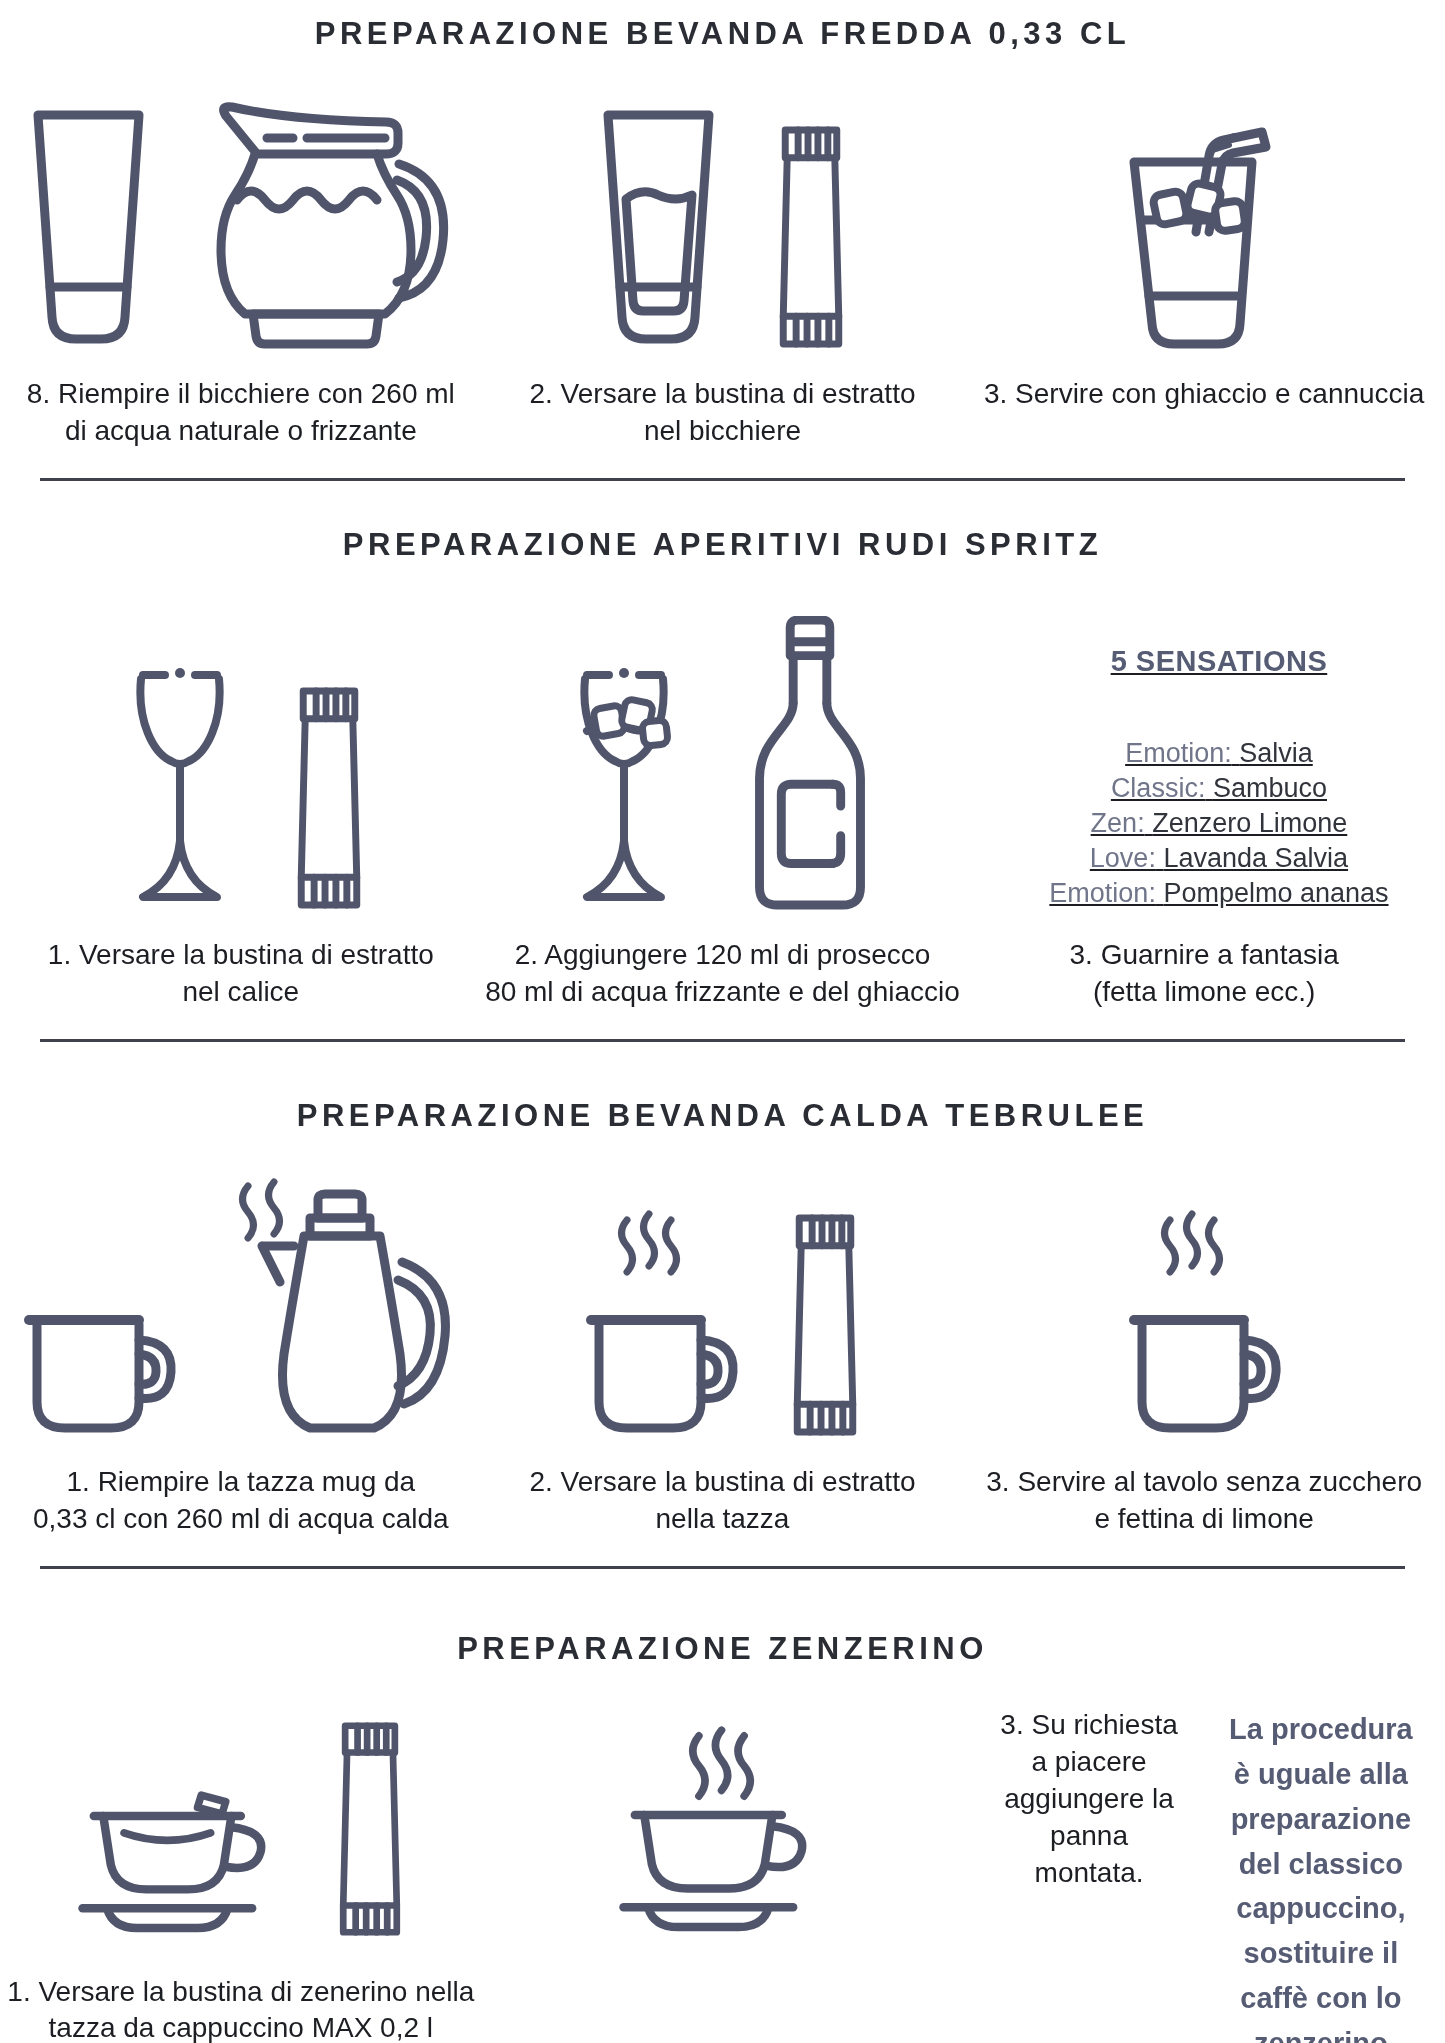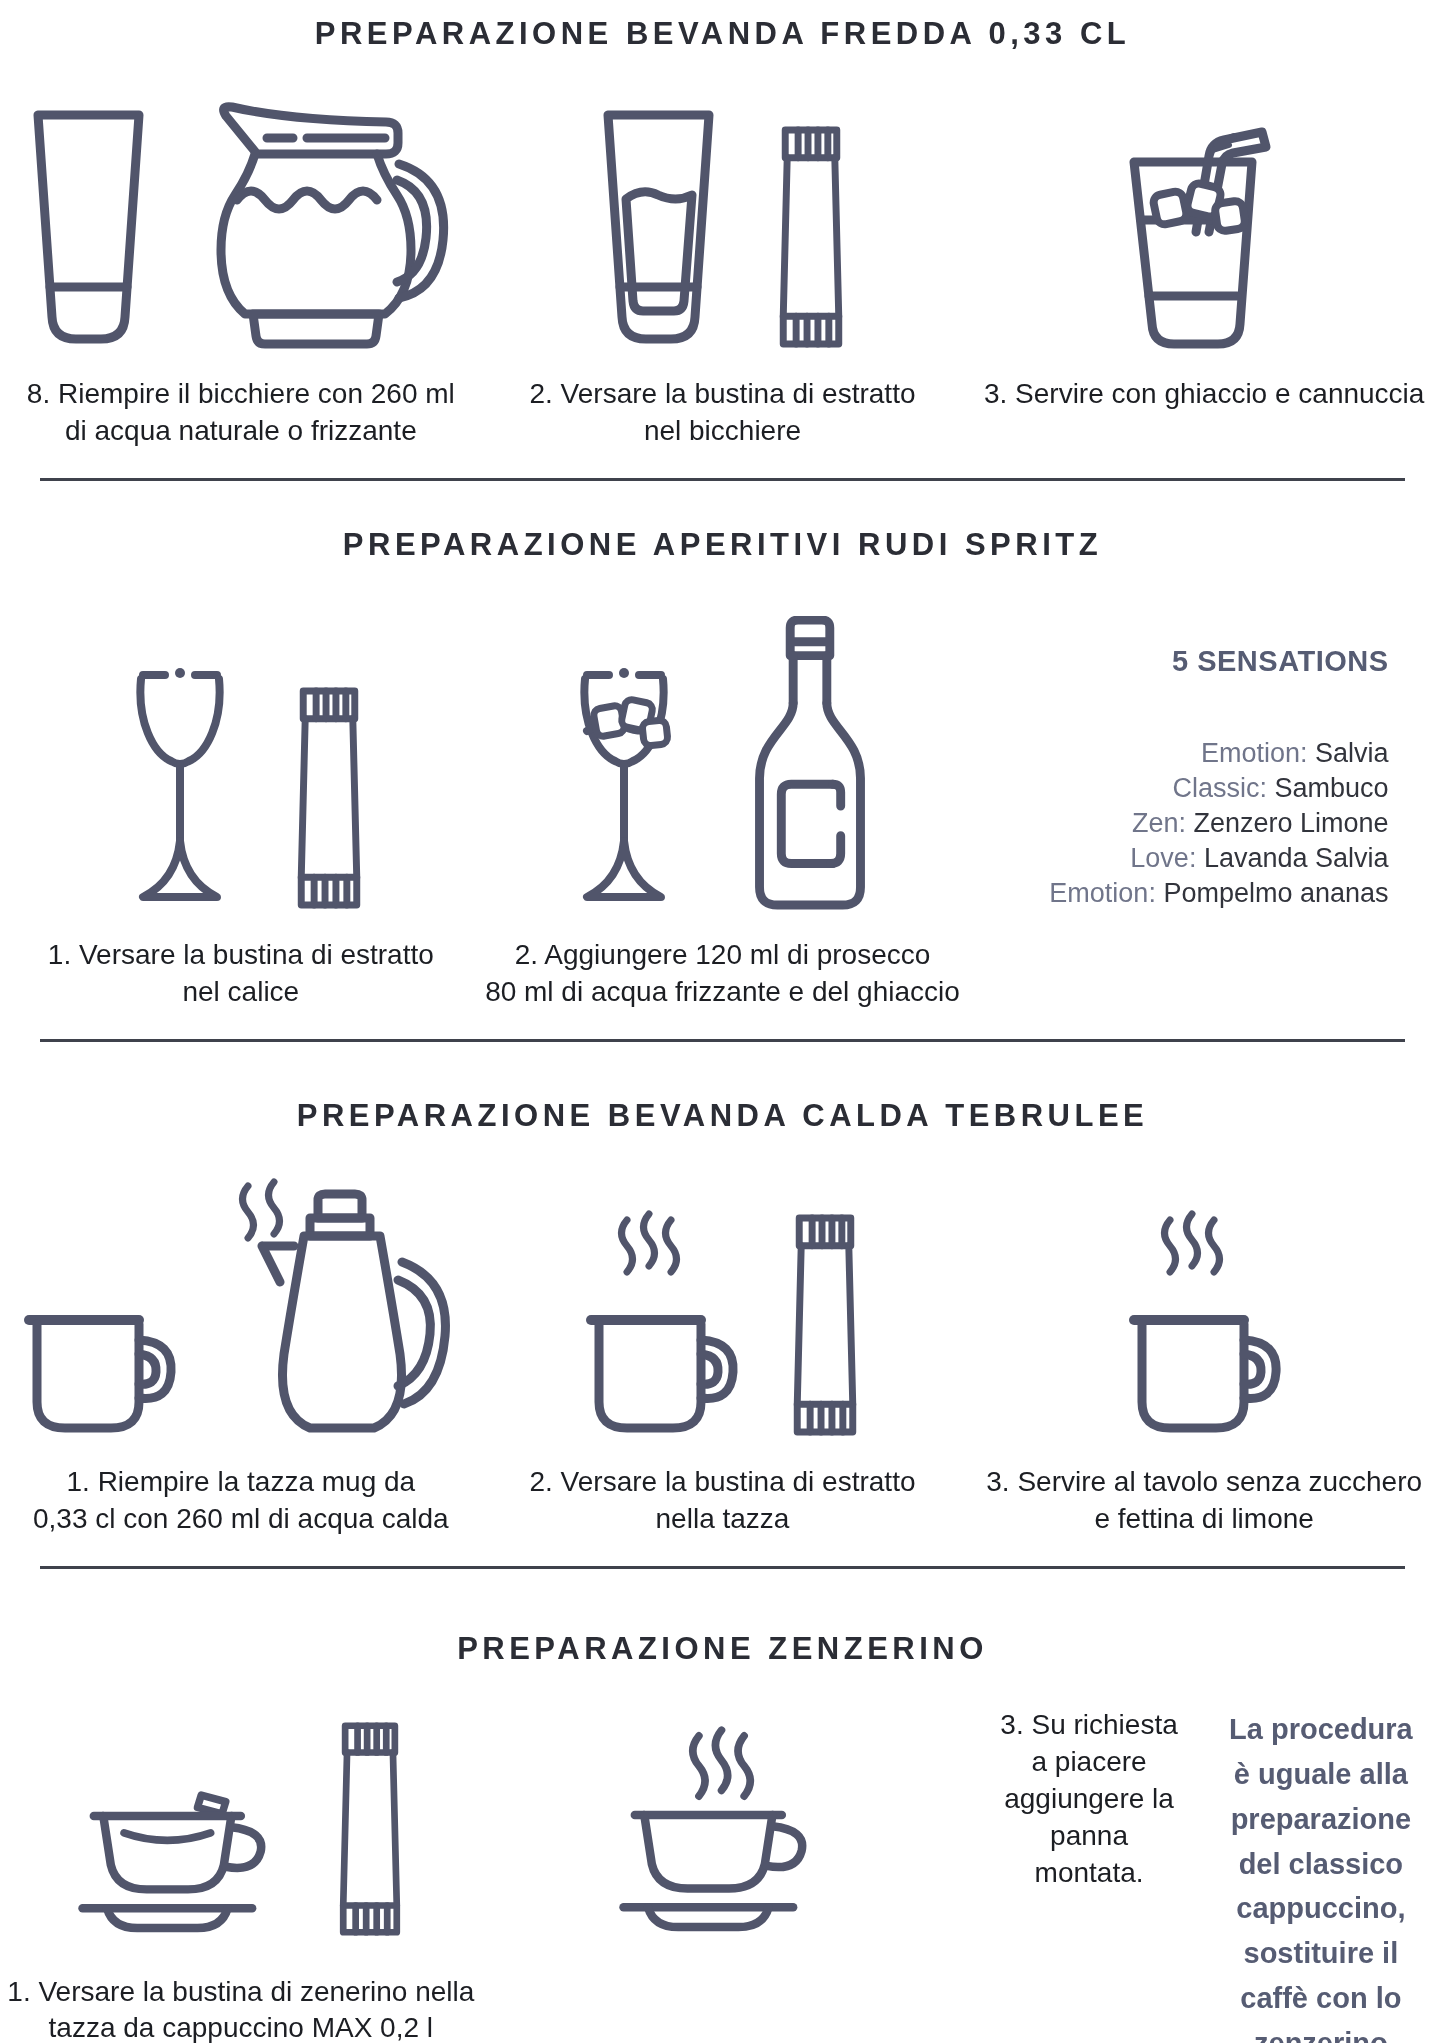--- a/index.html
+++ b/index.html
@@ -35,21 +35,21 @@
     margin:28px 40px 0 40px;
   }
   .ico{color:#51556B;display:block;}
   .ico path, .ico rect, .ico line{
     fill:none;stroke:currentColor;
     stroke-linecap:round;stroke-linejoin:round;
   }
   .ico .fillw{fill:#ffffff;}
   .ico .dot{fill:currentColor;stroke:none;}
   
-  .sensations{justify-self:start;align-self:start;padding:34px 0 0 86px;text-align:right;}
+  .sensations{justify-self:start;align-self:start;padding:34px 0 0 86px;text-align:center;text-decoration:underline;}
   .sens-heading{
     margin:0;font-size:29px;font-weight:700;letter-spacing:0.5px;color:#565c73;
   }
   .sens-list{margin:58px 0 0 0;padding:0;list-style:none;}
   .sens-item{font-size:27px;line-height:35px;}
   .sens-label{color:#70758a;}
   .sens-value{color:#32343c;}
   
   .grid4{display:grid;grid-template-columns:1fr 1fr 1fr;}
   .g-icon{grid-row:1;display:flex;align-items:flex-end;justify-content:center;}
@@ -194,20 +194,22 @@
           <li class="sens-item"><span class="sens-label">Emotion:</span> <span class="sens-value">Pompelmo ananas</span></li>
         </ul>
       </div>
     </div>
 
     <div class="row steps">
       <p class="step">1. Versare la bustina di estratto
 nel calice</p>
       <p class="step">2. Aggiungere 120 ml di prosecco
 80 ml di acqua frizzante e del ghiaccio</p>
+      <p class="step">3. Guarnire a fantasia
+(fetta limone ecc.)</p>
     </div>
     <hr class="divider">
   </section>
 
   <section class="sec sec3">
     <h2 class="title">PREPARAZIONE BEVANDA CALDA TEBRULEE</h2>
 
     <div class="row icons">
       <div class="icon-group gap40">
         <svg class="ico" width="155" height="128" viewBox="0 0 155 128">

